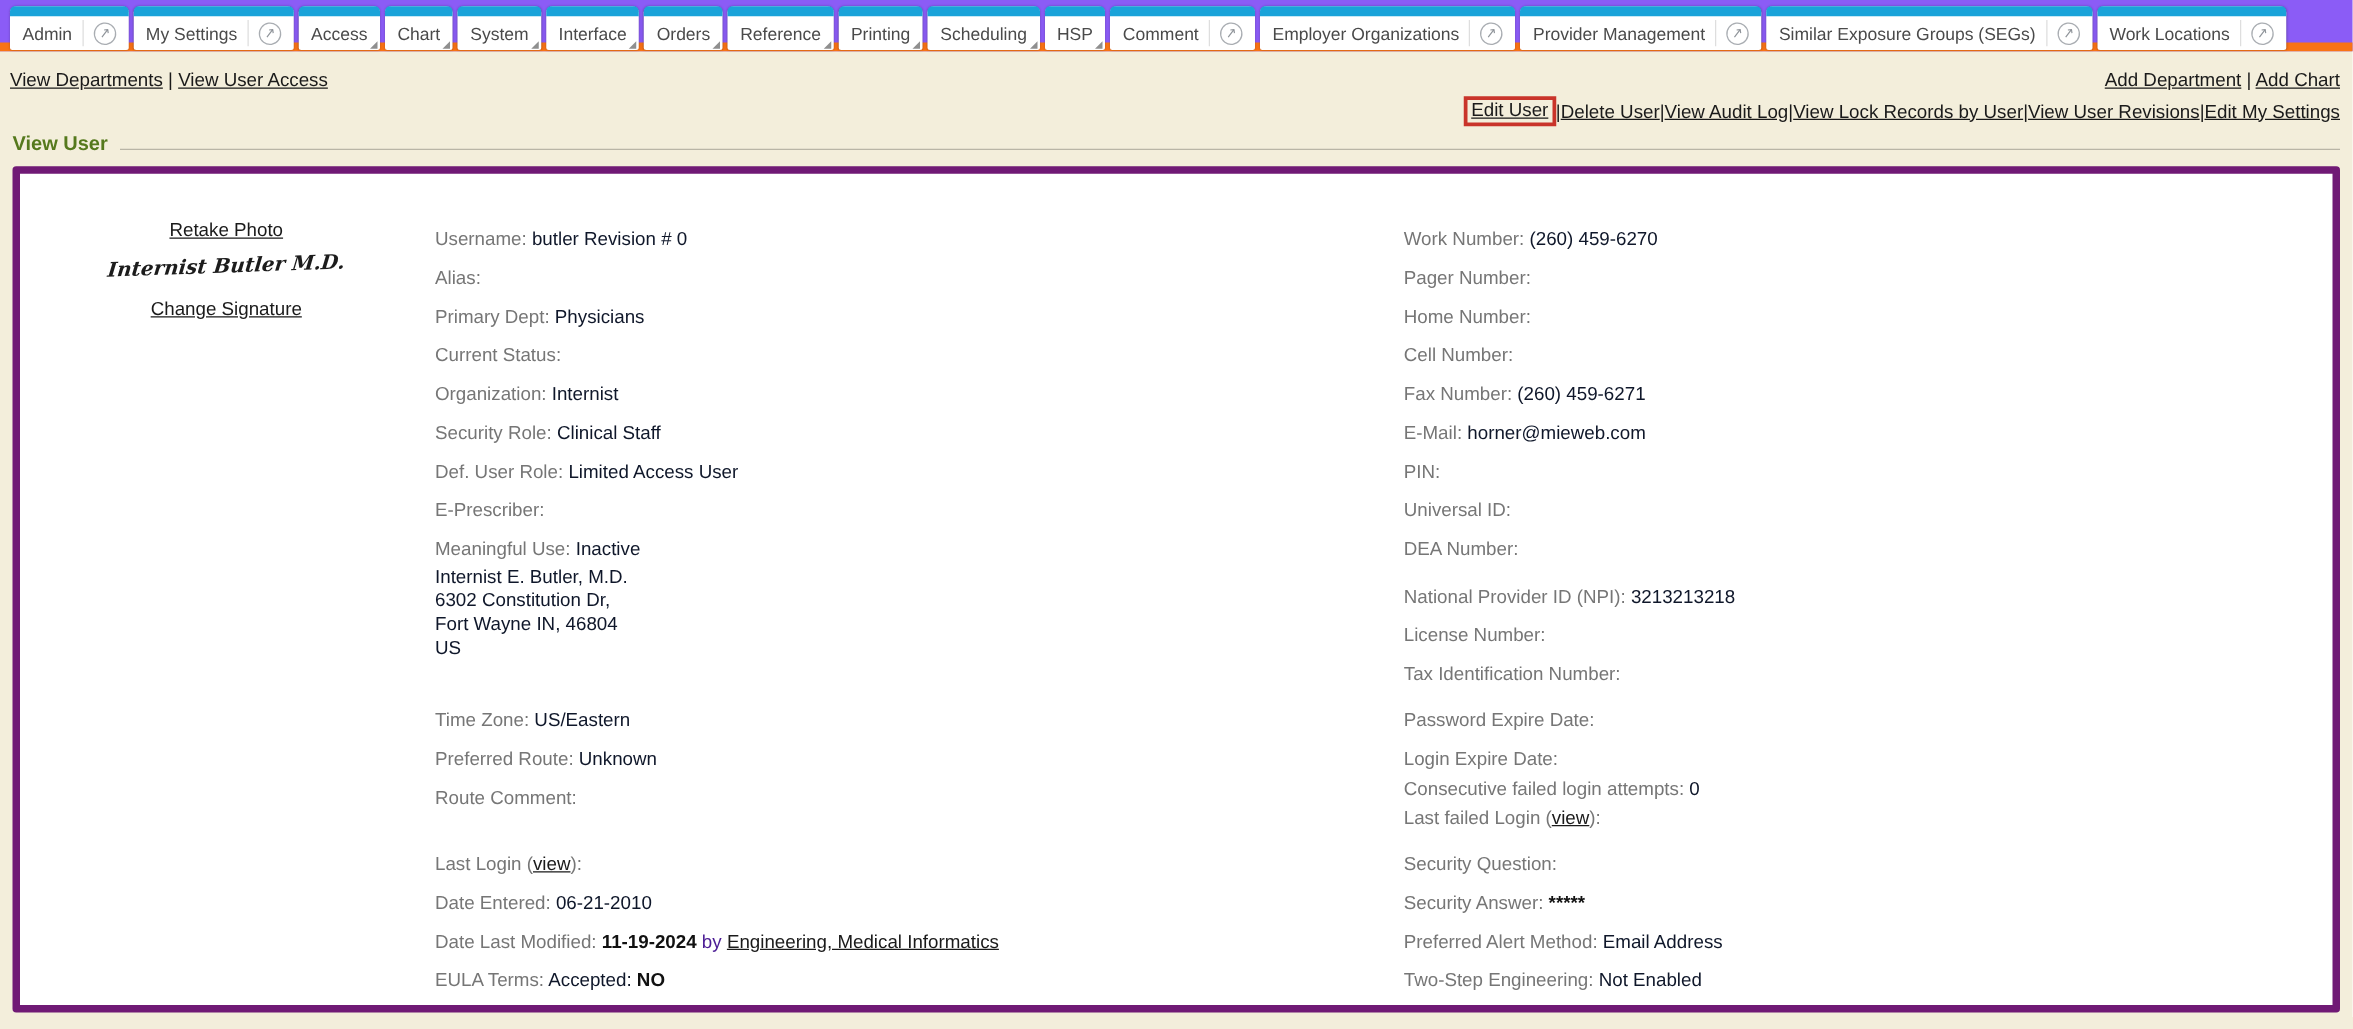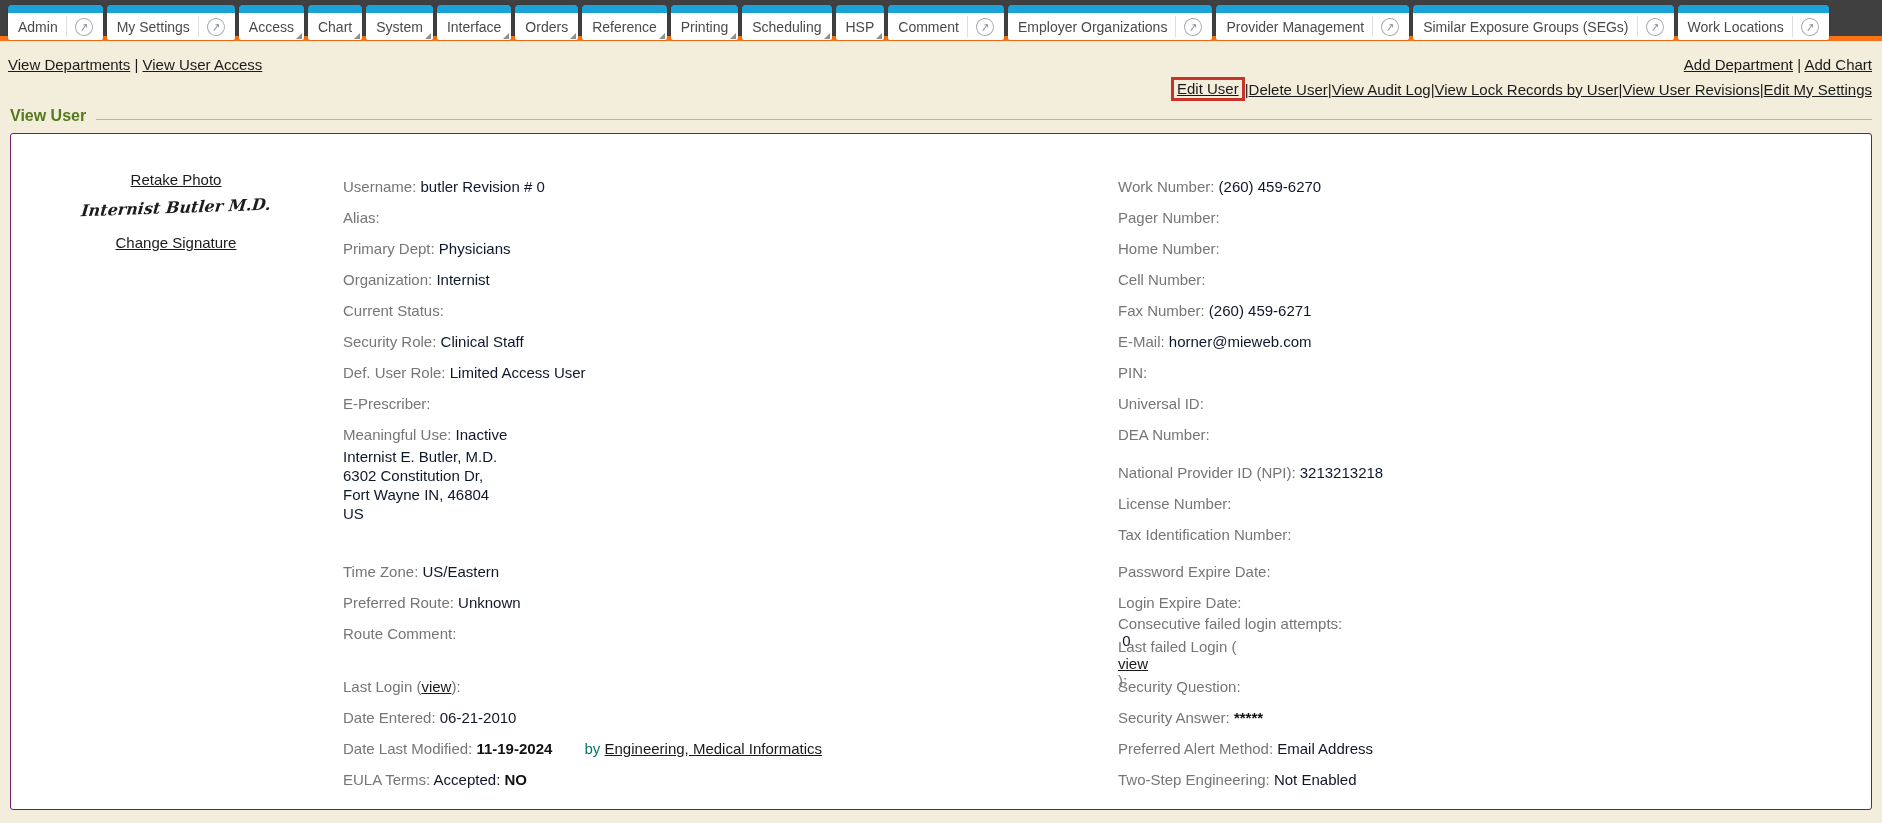--- a/index.html
+++ b/index.html
@@ -5,21 +5,21 @@
   html,body{margin:0;padding:0;}
   body{
     width:1882px;height:823px;position:relative;overflow:hidden;
     background:#f3eedb;
     font-family:"Liberation Sans", sans-serif;
     -webkit-font-smoothing:antialiased;
   }
   
   .tabbar{
     position:absolute;top:0;left:0;right:0;height:41px;
-    background:#404040;border-bottom:5px solid #f97316;
+    background:#8b5cf6;border-bottom:7px solid #f97316;
     display:flex;align-items:flex-start;padding:5px 4px 0 8px;gap:4px;
     box-sizing:border-box;white-space:nowrap;
   }
   .tab{
     background:#ffffff;border-radius:5px 5px 2px 2px;
     box-shadow:0 0 2px rgba(0,0,0,0.28);
     flex:0 0 auto;cursor:pointer;
   }
   .tab-top{height:8px;background:#1aa3d9;border-radius:4px 4px 0 0;}
   .tab-body{
@@ -51,35 +51,35 @@
   
   .legend-row{
     position:absolute;top:103px;left:10px;right:10px;height:26px;
     display:flex;align-items:center;
   }
   .legend-title{font-size:16px;font-weight:bold;color:#55791d;flex:0 0 auto;}
   .legend-line{flex:1 1 auto;height:1px;background:#b9b5a6;margin-left:10px;transform:translateY(3px);}
   
   .panel{
     position:absolute;left:10px;right:10px;top:133px;bottom:13px;
-    background:#ffffff;border:1px solid #701a75;border-radius:3px;
+    background:#ffffff;border:6px solid #701a75;border-radius:3px;
     box-sizing:border-box;
   }
   .col{position:absolute;top:30px;font-size:15px;}
   .col-left{left:30px;width:270px;text-align:center;}
   .col-middle{left:332px;width:640px;}
   .col-right{left:1107px;width:640px;}
   .f-row{height:31px;display:flex;align-items:flex-end;white-space:pre;}
-  .f-tight{height:23px;display:flex;align-items:flex-start;white-space:pre;flex-direction:column;}
+  .f-tight{height:23px;display:flex;align-items:center;white-space:pre;}
   .f-addr{height:19px;line-height:19px;white-space:pre;}
   .f-spacer{width:100%;}
   .seg-label{color:#767676;}
   .seg-value{color:#0f172a;}
   .seg-bold{color:#111111;font-weight:bold;}
-  .seg-text{color:#0f766e;padding-left:28px;}
+  .seg-text{color:#4c1d95;}
   a.seg-link{color:#1a1a1a;text-decoration:underline;cursor:pointer;}
   
   .profile-link{display:block;height:31px;line-height:31px;}
   .profile-link a{color:#1a1a1a;text-decoration:underline;cursor:pointer;font-size:15px;}
   .signature{
     height:26px;line-height:26px;
     font-family:"DejaVu Serif", serif;font-style:italic;font-weight:bold;
     font-size:16px;color:#1c1c1c;transform:rotate(-2deg) skewX(-8deg);
   }
   .change-sig{margin-top:6px;}
@@ -235,22 +235,22 @@
   <div class="col col-left">
     <span class="profile-link"><a href="#">Retake Photo</a></span>
     <div class="signature">Internist Butler M.D.</div>
     <span class="profile-link change-sig"><a href="#">Change Signature</a></span>
   </div>
 
   <div class="col col-middle">
       <div class="f-row"><span class="seg-label">Username:</span><span class="seg-value"> butler Revision # 0</span></div>
       <div class="f-row"><span class="seg-label">Alias:</span></div>
       <div class="f-row"><span class="seg-label">Primary Dept:</span><span class="seg-value"> Physicians</span></div>
+      <div class="f-row"><span class="seg-label">Current Status:</span></div>
       <div class="f-row"><span class="seg-label">Organization:</span><span class="seg-value"> Internist</span></div>
-      <div class="f-row"><span class="seg-label">Current Status:</span></div>
       <div class="f-row"><span class="seg-label">Security Role:</span><span class="seg-value"> Clinical Staff</span></div>
       <div class="f-row"><span class="seg-label">Def. User Role:</span><span class="seg-value"> Limited Access User</span></div>
       <div class="f-row"><span class="seg-label">E-Prescriber:</span></div>
       <div class="f-row"><span class="seg-label">Meaningful Use:</span><span class="seg-value"> Inactive</span></div>
       <div class="f-spacer" style="height: 4px;"></div>
       <div class="f-addr"><span class="seg-value">Internist E. Butler, M.D.</span></div>
       <div class="f-addr"><span class="seg-value">6302 Constitution Dr,</span></div>
       <div class="f-addr"><span class="seg-value">Fort Wayne IN, 46804</span></div>
       <div class="f-addr"><span class="seg-value">US</span></div>
       <div class="f-spacer" style="height: 26px;"></div>

